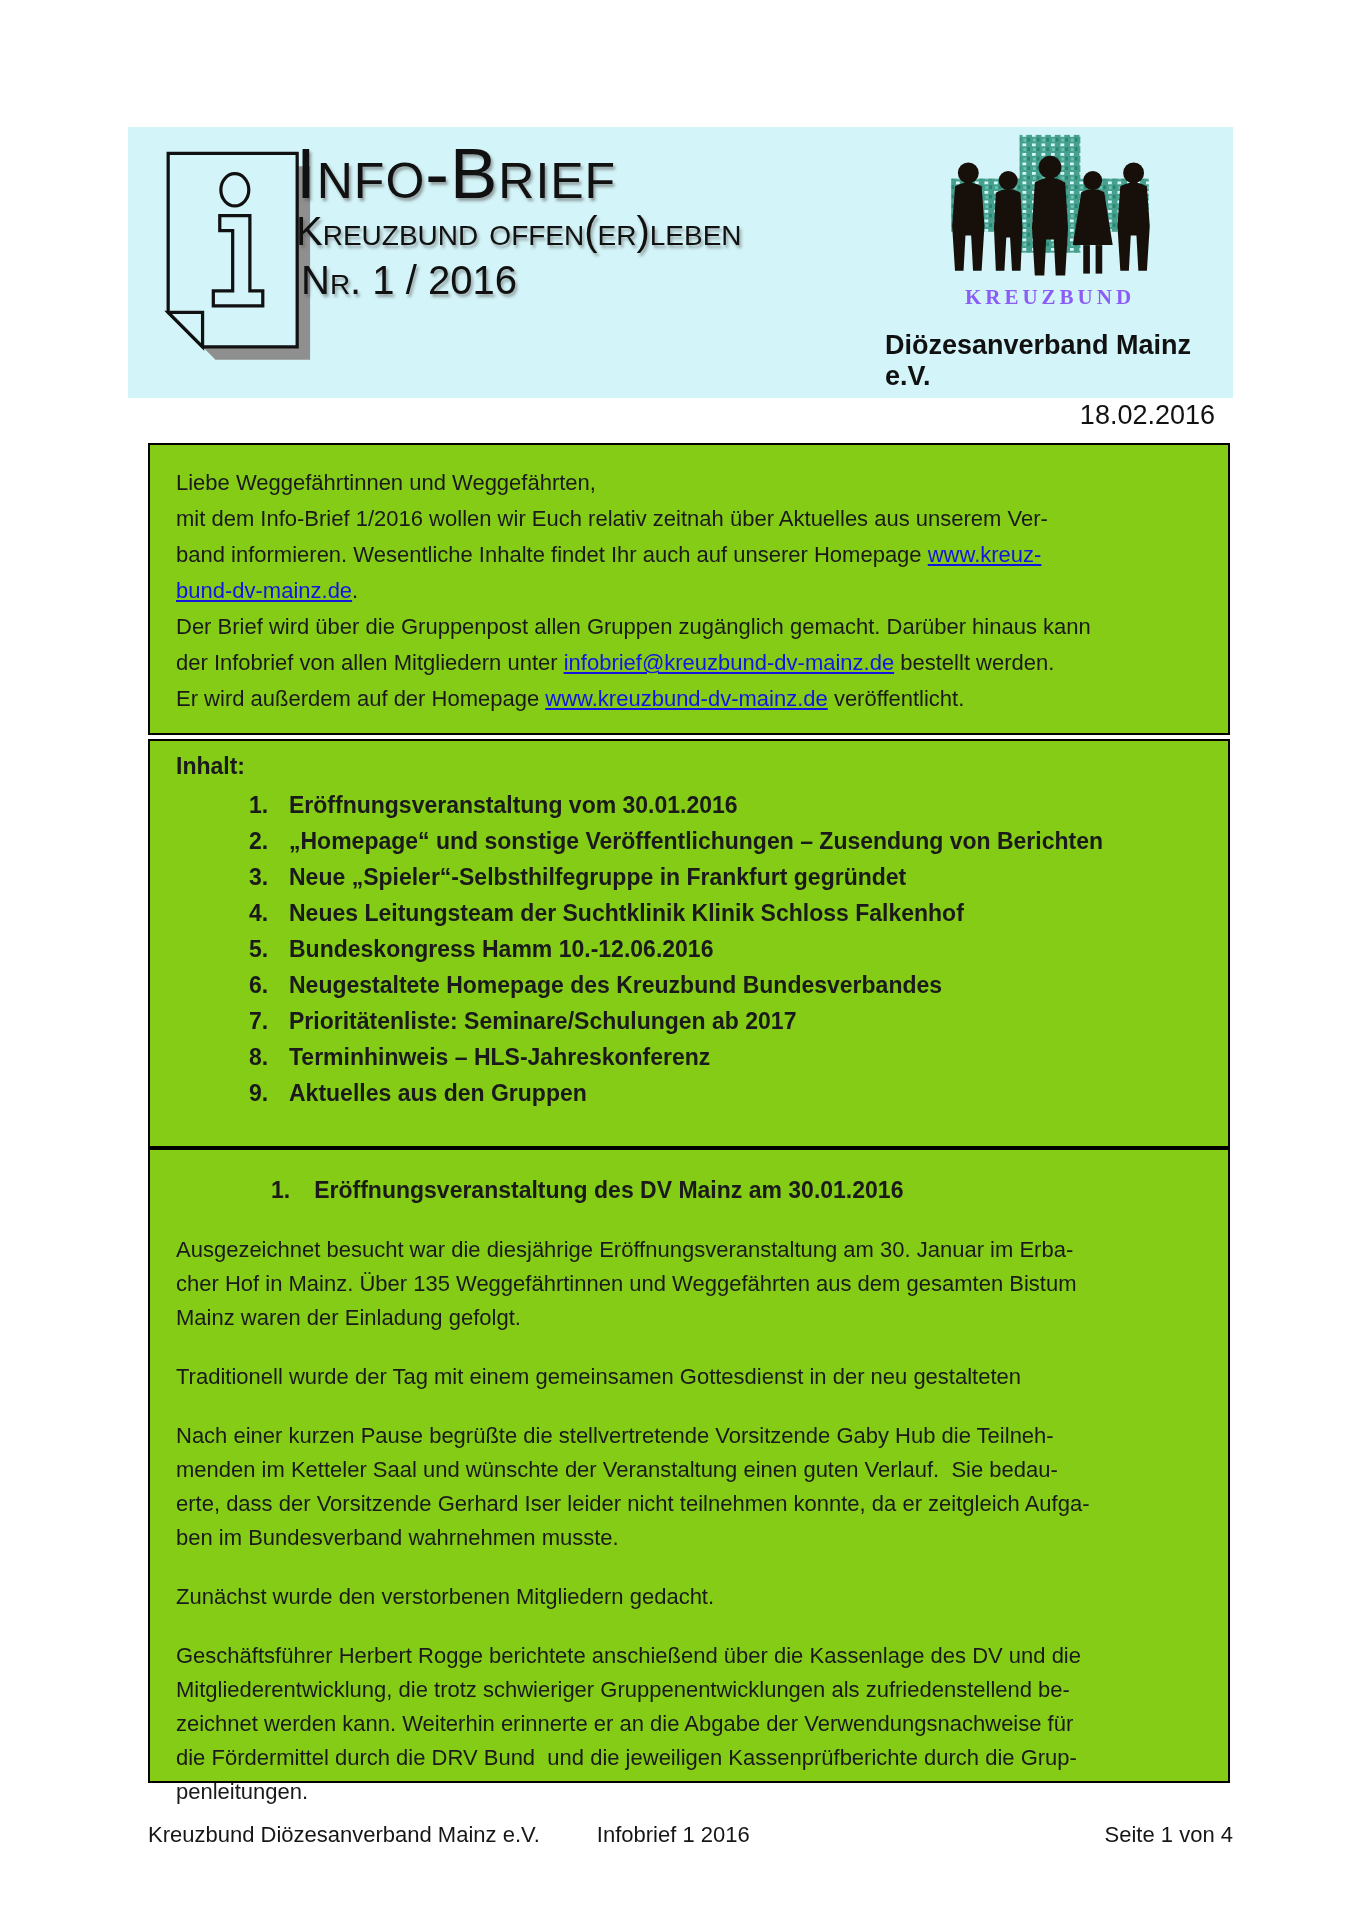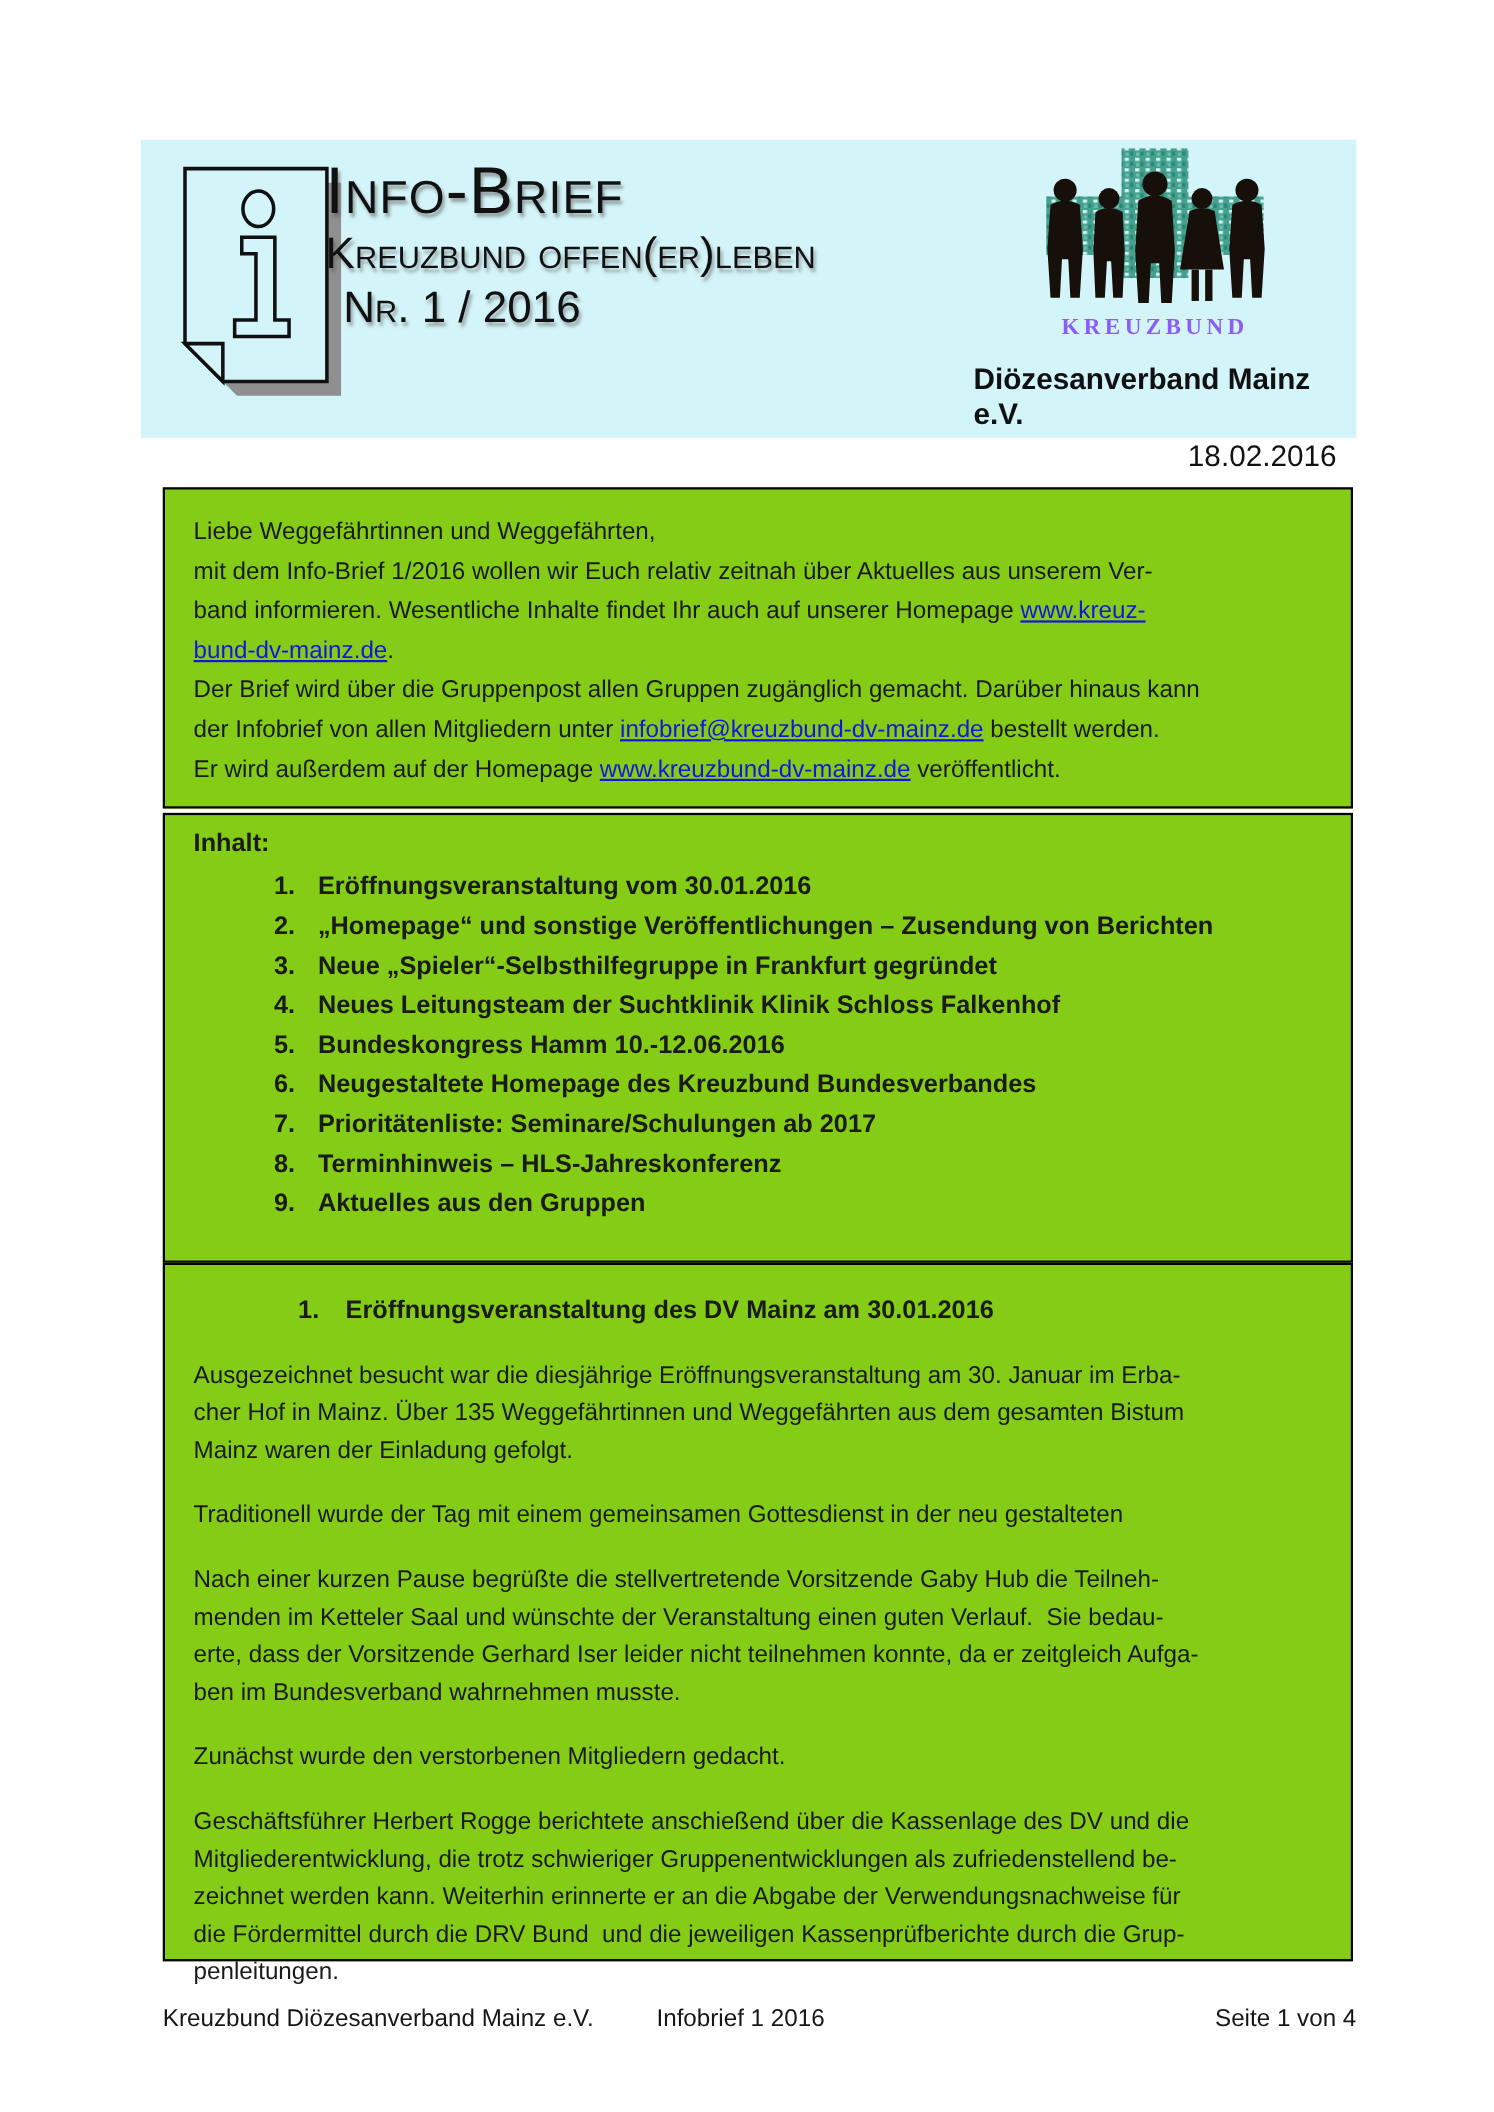--- a/index.html
+++ b/index.html
@@ -8,30 +8,30 @@
     font-family:"Liberation Sans", sans-serif;color:#1a1a1a;overflow:hidden;
   }
   
   .header-box{
     position:absolute;left:128px;top:127px;width:1105px;height:271px;
     background:#d3f4f8;
   }
   .icon-wrap{position:absolute;left:34px;top:22px;width:165px;height:215px;}
   .titles{position:absolute;left:168px;top:14px;}
   .doc-title{
-    font-variant:small-caps;font-size:60px;line-height:66px;font-weight:500;
+    font-variant:small-caps;font-size:71px;line-height:66px;font-weight:500;
     letter-spacing:1px;color:#111;text-shadow:2px 3px 3px rgba(90,90,90,.55);
   }
   .doc-subtitle{
     font-variant:small-caps;font-size:40px;line-height:48px;font-weight:500;
     color:#111;text-shadow:2px 3px 3px rgba(90,90,90,.5);
   }
   .doc-issue{
     font-variant:small-caps;font-size:40px;line-height:50px;font-weight:500;
-    color:#111;margin-left:16px;text-shadow:2px 3px 3px rgba(90,90,90,.5);
+    color:#111;margin-left:5px;text-shadow:2px 3px 3px rgba(90,90,90,.5);
   }
   .brand-col{
     position:absolute;right:18px;top:6px;width:330px;
     display:flex;flex-direction:column;align-items:center;
   }
   .brand-caption{
     font-family:"Liberation Serif", serif;font-weight:bold;font-size:21px;
     letter-spacing:4px;color:#8b5cf6;margin-top:0px;
   }
   .org-line{font-weight:bold;font-size:27px;margin-top:20px;color:#111;}

